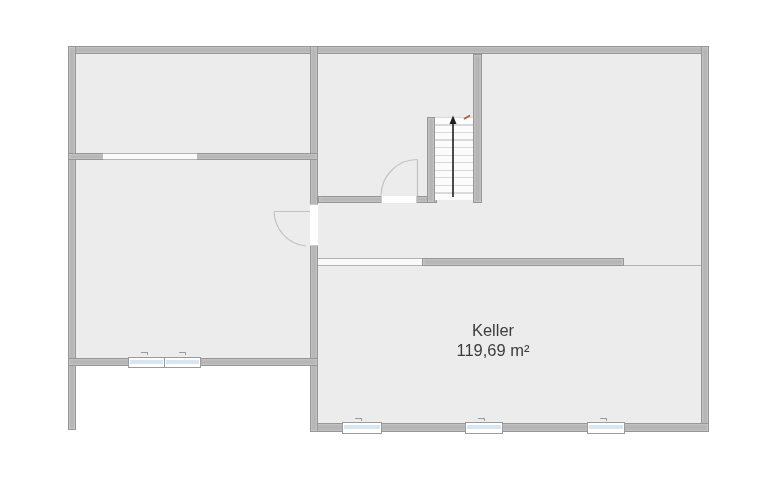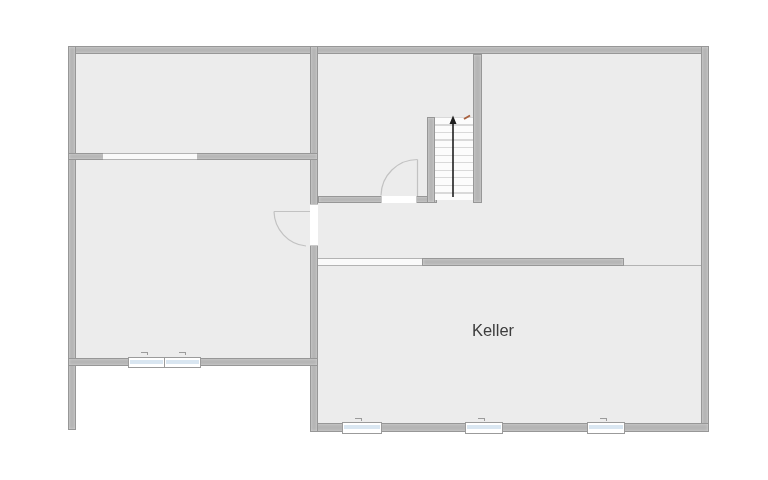--- a/index.html
+++ b/index.html
@@ -84,15 +84,16 @@
     <line x1="417.5" y1="159.5" x2="417.5" y2="196" stroke="#c2c2c2" stroke-width="1.2"></line>
     <line x1="274" y1="211.5" x2="310" y2="211.5" stroke="#c2c2c2" stroke-width="1.2"></line>
     <path d="M 274 211.5 A 35.5 35.5 0 0 0 306 246" fill="none" stroke="#c2c2c2" stroke-width="1.2"></path>
     <line x1="453" y1="197" x2="453" y2="123" stroke="#1f1f1f" stroke-width="1.6"></line>
     <polygon points="453,115.5 449.5,124 456.5,124" fill="#1f1f1f"></polygon>
     <line x1="464" y1="119" x2="470" y2="115.5" stroke="#a8603e" stroke-width="2"></line>
   </svg>
 
   <div id="label">
     <div>Keller</div>
+    <div>119,69 m²</div>
   </div>
 
 </div>
 
 </body></html>

